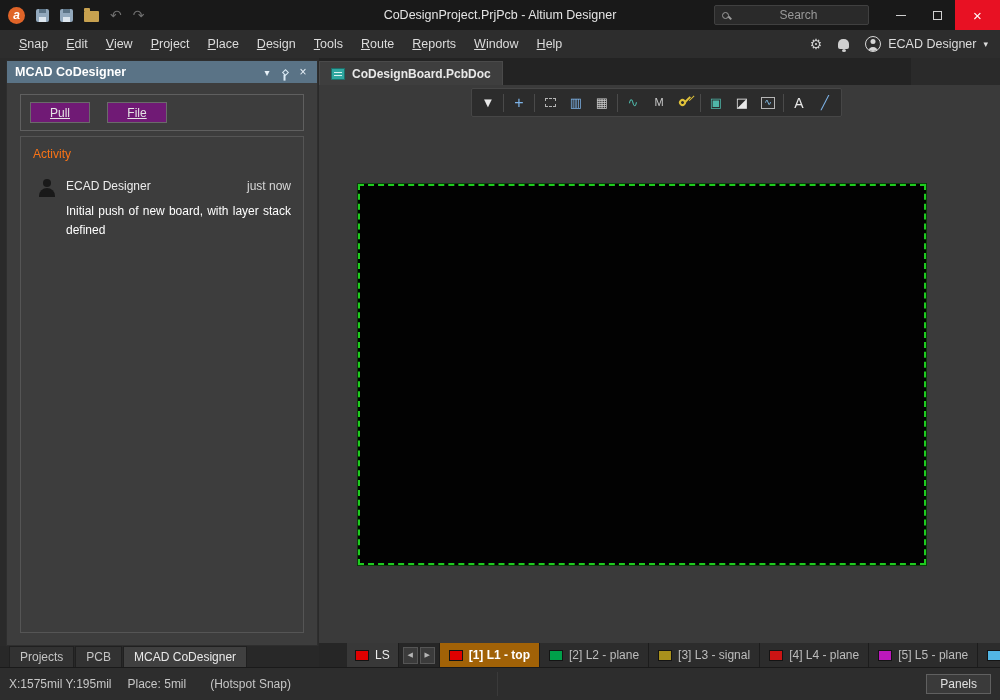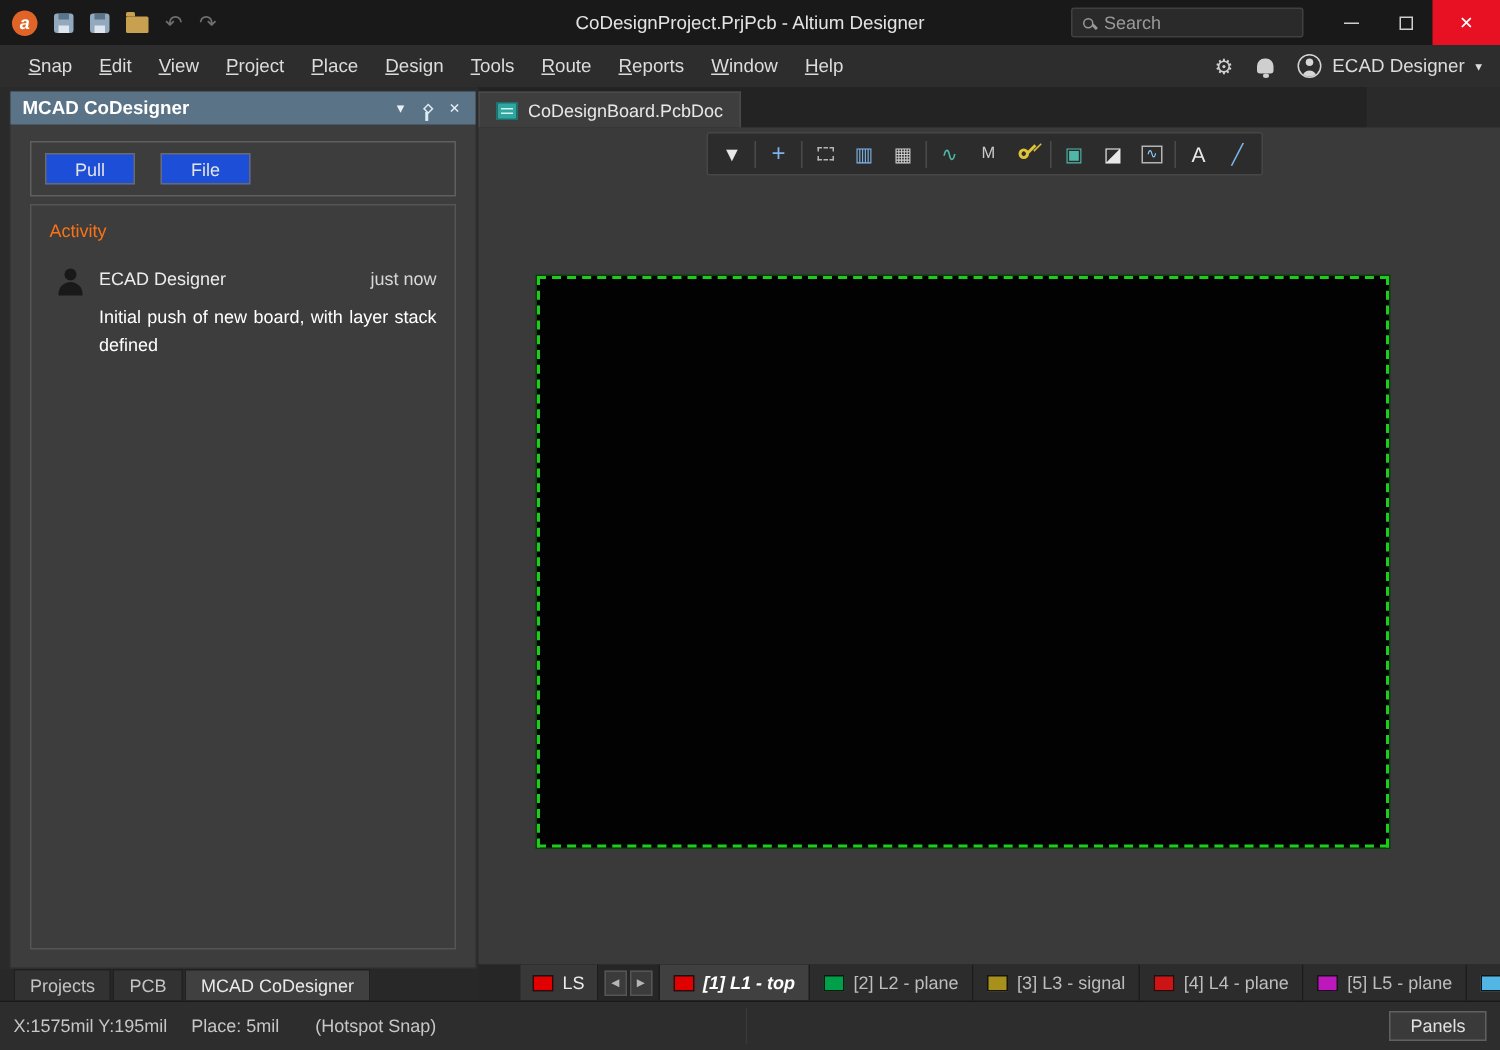--- a/index.html
+++ b/index.html
@@ -15,21 +15,21 @@
   .logo::after { content:"a"; color:#fff; font-weight:bold; font-style:italic; font-size:12px; line-height:1; }
   .floppy { width:13px; height:13px; background:#93a9bd; border-radius:2px; position:relative; }
   .floppy::before { content:""; position:absolute; top:0; left:3px; right:3px; height:4px; background:#5c7487; }
   .floppy::after { content:""; position:absolute; bottom:0; left:3px; width:7px; height:5px; background:#dde6ee; }
   .folder { width:15px; height:11px; background:#c7a14f; border-radius:1px; position:relative; margin-top:3px; }
   .folder::before { content:""; position:absolute; top:-3px; left:0; width:6px; height:3px; background:#c7a14f; border-radius:1px 1px 0 0; }
   .arrow-glyph { font-size:14px; color:#6f6f6f; line-height:1; }
   .search-box { width:155px; height:20px; background:#2a2a2a; border:1px solid #404040; border-radius:2px; display:flex; align-items:center; gap:7px; padding:0 7px; margin-right:14px; }
   .mag { width:7px; height:7px; border:1.5px solid #9a9a9a; border-radius:50%; position:relative; flex:none; }
   .mag::after { content:""; position:absolute; width:4px; height:1.5px; background:#9a9a9a; transform:rotate(45deg); right:-4px; bottom:-1px; }
-  .search-input { flex:1; min-width:0; background:transparent; border:0; outline:0; color:#14b8a6; font-size:12px; font-family:inherit; }
+  .search-input { flex:1; min-width:0; background:transparent; border:0; outline:0; color:#14b8a6; font-size:12px; font-family:inherit;text-align:center; }
   .search-input::placeholder { color:#9a9a9a; }
   .win-btn { width:36px; height:30px; display:flex; align-items:center; justify-content:center; color:#cfcfcf; background:transparent; border:0; }
   .min-glyph { width:10px; height:1px; background:#cfcfcf; }
   .max-glyph { width:9px; height:9px; border:1px solid #cfcfcf; }
   .win-close { width:45px; color:#fff; font-size:15px; }
 
   
   .menubar { position:absolute; top:30px; left:0; width:1000px; height:28px; background:#2d2d2d; display:flex; align-items:center; padding:0 12px 0 10px; }
   .menu-item { padding:5px 9px; font-size:12.5px; color:#dcdcdc; }
   .menu-item::first-letter { text-decoration:underline; }
@@ -45,40 +45,40 @@
 
   
   .left-panel { position:absolute; left:6px; top:60px; width:312px; height:586px; background:#3d3d3d; border:1px solid #2e2e2e; display:flex; flex-direction:column; }
   .panel-header { height:22px; flex:none; background:#5a7386; display:flex; align-items:center; padding:0 5px 0 8px; }
   .panel-title { font-size:12.5px; font-weight:bold; color:#fff; flex:1; }
   .ph-btn { width:18px; height:18px; display:flex; align-items:center; justify-content:center; color:#e8f1f8; font-size:10px; background:transparent; border:0; }
   .pin-shape { width:5px; height:5px; border:1.5px solid #dcebf5; transform:rotate(45deg); position:relative; }
   .pin-shape::after { content:""; position:absolute; top:100%; left:100%; width:6px; height:1.5px; background:#dcebf5; transform-origin:0 0; transform:rotate(45deg); }
   .panel-body { flex:1; display:flex; flex-direction:column; padding:11px 13px 12px; min-height:0; }
   .btn-row { flex:none; border:1px solid #5f5f5f; padding:7px 9px; display:flex; gap:17px; }
-  .pp-btn { width:60px; height:21px; background:#1d4ed8; border:1px solid #6a6a6a; color:#e4e4e4; font-size:12px; display:flex; align-items:center; justify-content:center; font-family:inherit; }
+  .pp-btn { width:60px; height:21px; background:#701a75; border:1px solid #6a6a6a; color:#e4e4e4; font-size:12px; display:flex; align-items:center; justify-content:center; font-family:inherit;text-decoration:underline; }
   .activity-box { flex:1; border:1px solid #555; margin-top:5px; padding:10px 12px; min-height:0; overflow:hidden; }
   .activity-header { font-size:12px; color:#f97316; }
   .activity-item { margin-top:18px; display:flex; gap:10px; }
   .avatar { flex:none; width:18px; height:20px; margin-left:5px; position:relative; }
   .avatar::before { content:""; position:absolute; top:0; left:50%; transform:translateX(-50%); width:8px; height:8px; border-radius:50%; background:#191919; }
   .avatar::after { content:""; position:absolute; top:9px; left:50%; transform:translateX(-50%); width:16px; height:9px; border-radius:8px 8px 0 0; background:#191919; }
   .activity-content { flex:1; min-width:0; }
   .activity-top { display:flex; align-items:baseline; }
   .activity-user { font-size:12px; color:#ececec; flex:1; }
   .activity-time { font-size:12px; color:#d8d8d8; }
   .activity-msg { margin-top:9px; font-size:12px; color:#ffffff; line-height:1.55; text-align:justify; }
 
   
   .panel-tabs { position:absolute; left:0; top:646px; width:319px; height:21px; background:#282828; display:flex; align-items:stretch; padding-left:9px; gap:1px; }
   .panel-tab { display:flex; align-items:center; padding:0 10px; font-size:12px; color:#c4c4c4; background:#323232; border:1px solid #202020; border-bottom:0; }
   .panel-tab.active { background:#404040; color:#e9e9e9; }
 
   
-  .doc-tabbar { position:absolute; left:319px; top:58px; width:592px; height:27px; background:#232323; display:flex; align-items:stretch; padding-top:3px; }
+  .doc-tabbar { position:absolute; left:319px; top:58px; width:592px; height:27px; background:#232323; display:flex; align-items:stretch; padding-top:3px;font-weight:bold; }
   .doc-tab { display:flex; align-items:center; gap:7px; padding:0 11px; background:#3e3e3e; color:#e8e8e8; font-size:12px; border:1px solid #4a4a4a; border-bottom:0; }
   .pcbdoc-icon { width:14px; height:12px; background:#2fa7a0; border:1px solid #1d6f6a; position:relative; }
   .pcbdoc-icon::before { content:""; position:absolute; left:2px; right:2px; top:3px; height:1px; background:#d8f2f0; box-shadow:0 3px 0 #d8f2f0; }
 
   
   .canvas { position:absolute; left:319px; top:85px; width:681px; height:558px; background:#3a3a3a; }
   .board { position:absolute; left:39px; top:99px; width:568px; height:381px; background:#020202; border:2px dashed #1ecb1e; box-shadow:0 0 0 1px #0b3d0b; }
 
   
   .pcb-toolbar { position:absolute; left:152px; top:3px; height:29px; background:#2c2c2c; border:1px solid #464646; border-radius:2px; display:flex; align-items:center; padding:0 3px; }
@@ -93,21 +93,21 @@
   .graph-box { width:14px; height:12px; border:1px solid #b5b5b5; display:flex; align-items:center; justify-content:center; font-size:9px; color:#8fd0ff; }
 
   
   .layerbar { position:absolute; left:319px; top:643px; width:681px; height:24px; background:#262626; display:flex; align-items:stretch; overflow:hidden;padding-left:28px; }
   .ls-tab { display:flex; align-items:center; gap:6px; padding:0 8px; background:#383838; border-right:1px solid #1c1c1c; }
   .ls-label { font-size:12px; color:#ececec; }
   .swatch { width:14px; height:11px; flex:none; border:1px solid #141414; }
   .nav-btns { display:flex; align-items:center; gap:2px; padding:0 4px; border-right:1px solid #1c1c1c; }
   .nav-btn { width:15px; height:17px; background:#3b3b3b; border:1px solid #555; color:#b5b5b5; font-size:7px; display:flex; align-items:center; justify-content:center; }
   .layer-tab { display:flex; align-items:center; gap:6px; padding:0 9px; font-size:12px; color:#bdbdbd; border-right:1px solid #1c1c1c; white-space:nowrap; background:#2c2c2c; }
-  .layer-tab.active { background:#404040; color:#ffffff; font-weight:bold;font-style:italic; }
+  .layer-tab.active { background:#a16207; color:#ffffff; font-weight:bold; }
 
   
   .statusbar { position:absolute; left:0; top:667px; width:1000px; height:33px; background:#2d2d2d; border-top:1px solid #1a1a1a; display:flex; align-items:center; font-size:12px; color:#c6c6c6; }
   .sb-coords { margin-left:9px; }
   .sb-grid { margin-left:16px; }
   .sb-snap { margin-left:24px; }
   .sb-divider { position:absolute; left:497px; top:4px; bottom:4px; width:1px; background:#1e1e1e; border-right:1px solid #3a3a3a; }
   .panels-btn { margin-left:auto; margin-right:9px; height:20px; padding:0 13px; background:#3a3a3a; border:1px solid #606060; color:#e0e0e0; font-size:12px; display:flex; align-items:center; font-family:inherit; }
 </style>
 </head>

